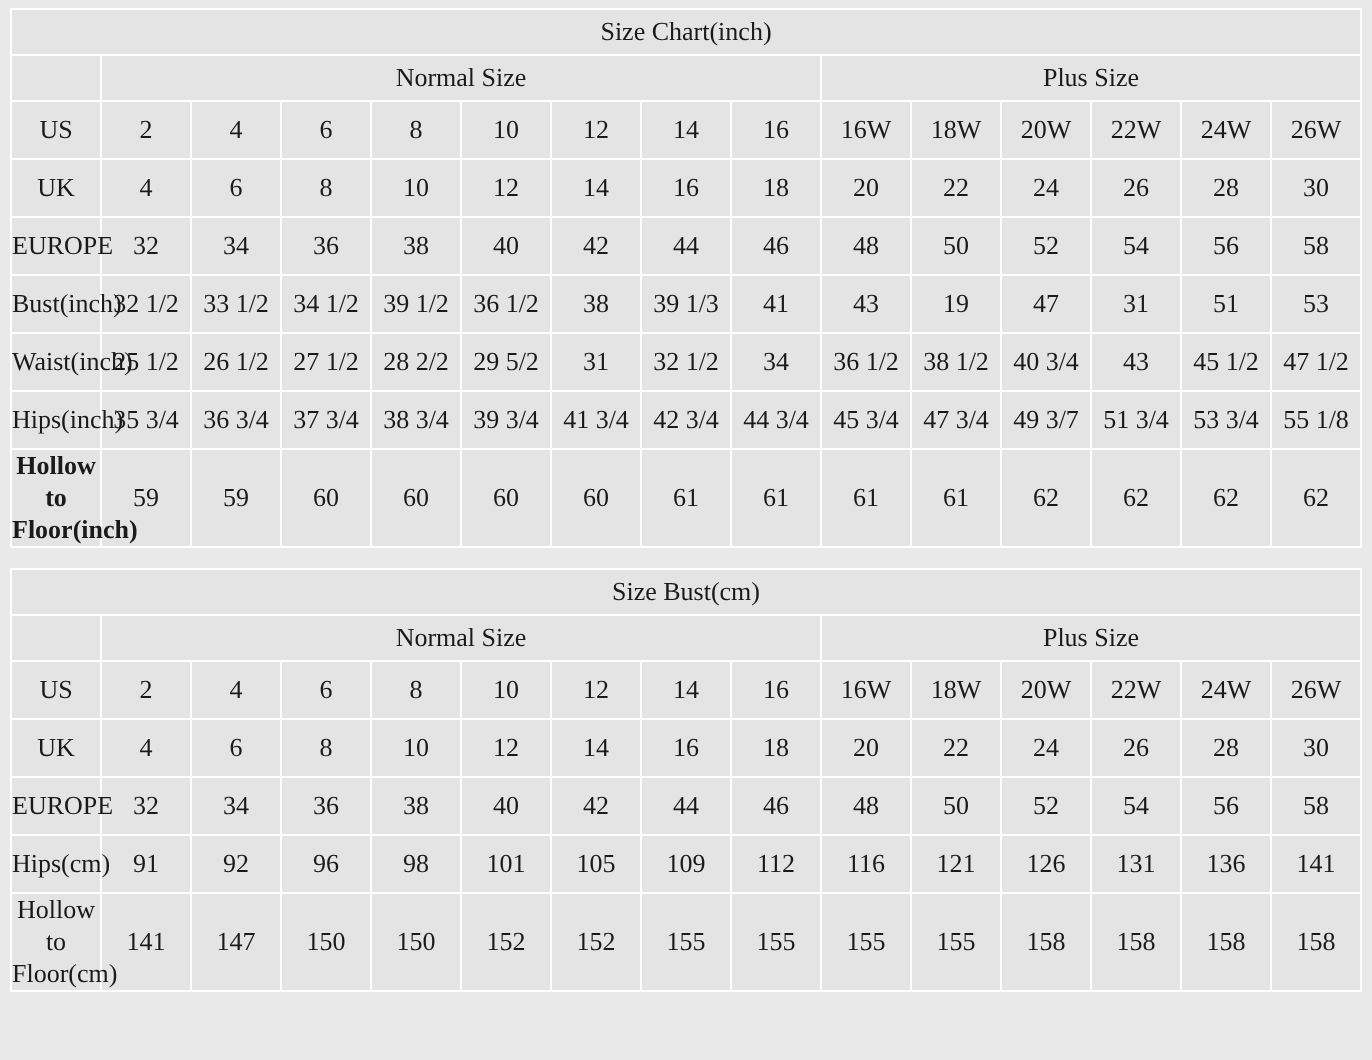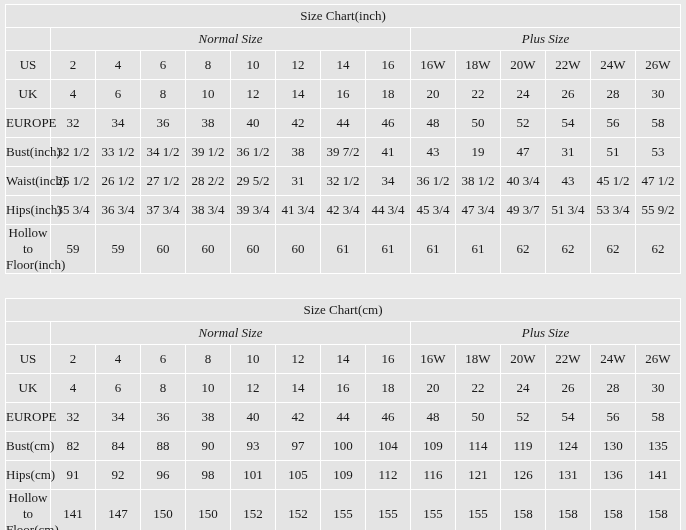--- a/index.html
+++ b/index.html
@@ -8,21 +8,21 @@
     background: #e9e9e9;
     font-family: "Liberation Serif", serif;
   }
   body {
     width: 686px;
     height: 530px;
     overflow: hidden;
   }
   .chart-wrap {
     width: 676px;
-    margin: 4px auto 14px auto;
+    margin: 4px auto 0 auto;
     background: #000000;
   }
   table.size-table {
     border-collapse: collapse;
     width: 676px;
     background: #e9e9e9;
     table-layout: fixed;
   }
   table.size-table td {
     border: 1px solid #ffffff;
@@ -37,21 +37,20 @@
     font-size: 15px;
     height: 22px;
     background: #e4e4e4;
     border-top: 1px solid #bdbdbd;
     border-left: 1px solid #bdbdbd;
     border-right: 1px solid #bdbdbd;
   }
   td.group-cell {
     font-size: 15px;
     height: 22px;
-    font-style: italic;
   }
   td.rowlabel {
     font-size: 14px;
     height: 28px;
   }
   td.datacell {
     font-size: 12.5px;
     height: 28px;
   }
   td.blank {
@@ -131,21 +130,21 @@
           <td class="datacell">58</td>
         </tr>
         <tr>
           <td class="rowlabel" style="width: 136px;">Bust(inch)</td>
           <td class="datacell">32 1/2</td>
           <td class="datacell">33 1/2</td>
           <td class="datacell">34 1/2</td>
           <td class="datacell">39 1/2</td>
           <td class="datacell">36 1/2</td>
           <td class="datacell">38</td>
-          <td class="datacell">39 7/2</td>
+          <td class="datacell">39 1/3</td>
           <td class="datacell">41</td>
           <td class="datacell">43</td>
           <td class="datacell">19</td>
           <td class="datacell">47</td>
           <td class="datacell">31</td>
           <td class="datacell">51</td>
           <td class="datacell">53</td>
         </tr>
         <tr>
           <td class="rowlabel" style="width: 136px;">Waist(inch)</td>
@@ -172,24 +171,24 @@
           <td class="datacell">38 3/4</td>
           <td class="datacell">39 3/4</td>
           <td class="datacell">41 3/4</td>
           <td class="datacell">42 3/4</td>
           <td class="datacell">44 3/4</td>
           <td class="datacell">45 3/4</td>
           <td class="datacell">47 3/4</td>
           <td class="datacell">49 3/7</td>
           <td class="datacell">51 3/4</td>
           <td class="datacell">53 3/4</td>
-          <td class="datacell">55 9/2</td>
-        </tr>
-        <tr>
-          <td class="rowlabel" style="width: 136px;">Hollow to Floor(inch)</td>
+          <td class="datacell">55 1/8</td>
+        </tr>
+        <tr>
+          <td class="rowlabel" style="width: 136px; font-weight: bold;">Hollow to Floor(inch)</td>
           <td class="datacell">59</td>
           <td class="datacell">59</td>
           <td class="datacell">60</td>
           <td class="datacell">60</td>
           <td class="datacell">60</td>
           <td class="datacell">60</td>
           <td class="datacell">61</td>
           <td class="datacell">61</td>
           <td class="datacell">61</td>
           <td class="datacell">61</td>
@@ -201,21 +200,21 @@
       </tbody>
   </table>
 </div>
 
 <div class="spacer"></div>
 
 <div class="chart-wrap">
   <table class="size-table outer-border">
     <tbody>
         <tr>
-          <td class="title-cell" colspan="15">Size Chart(cm)</td>
+          <td class="title-cell" colspan="15">Size Bust(cm)</td>
         </tr>
         <tr>
           <td class="blank" style="width: 136px;"></td>
           <td class="group-cell" colspan="8">Normal Size</td>
           <td class="group-cell" colspan="6">Plus Size</td>
         </tr>
         <tr>
           <td class="rowlabel" style="width: 136px;">US</td>
           <td class="datacell">2</td>
           <td class="datacell">4</td>
@@ -260,37 +259,20 @@
           <td class="datacell">44</td>
           <td class="datacell">46</td>
           <td class="datacell">48</td>
           <td class="datacell">50</td>
           <td class="datacell">52</td>
           <td class="datacell">54</td>
           <td class="datacell">56</td>
           <td class="datacell">58</td>
         </tr>
         <tr>
-          <td class="rowlabel" style="width: 136px;">Bust(cm)</td>
-          <td class="datacell">82</td>
-          <td class="datacell">84</td>
-          <td class="datacell">88</td>
-          <td class="datacell">90</td>
-          <td class="datacell">93</td>
-          <td class="datacell">97</td>
-          <td class="datacell">100</td>
-          <td class="datacell">104</td>
-          <td class="datacell">109</td>
-          <td class="datacell">114</td>
-          <td class="datacell">119</td>
-          <td class="datacell">124</td>
-          <td class="datacell">130</td>
-          <td class="datacell">135</td>
-        </tr>
-        <tr>
           <td class="rowlabel" style="width: 136px;">Hips(cm)</td>
           <td class="datacell">91</td>
           <td class="datacell">92</td>
           <td class="datacell">96</td>
           <td class="datacell">98</td>
           <td class="datacell">101</td>
           <td class="datacell">105</td>
           <td class="datacell">109</td>
           <td class="datacell">112</td>
           <td class="datacell">116</td>

